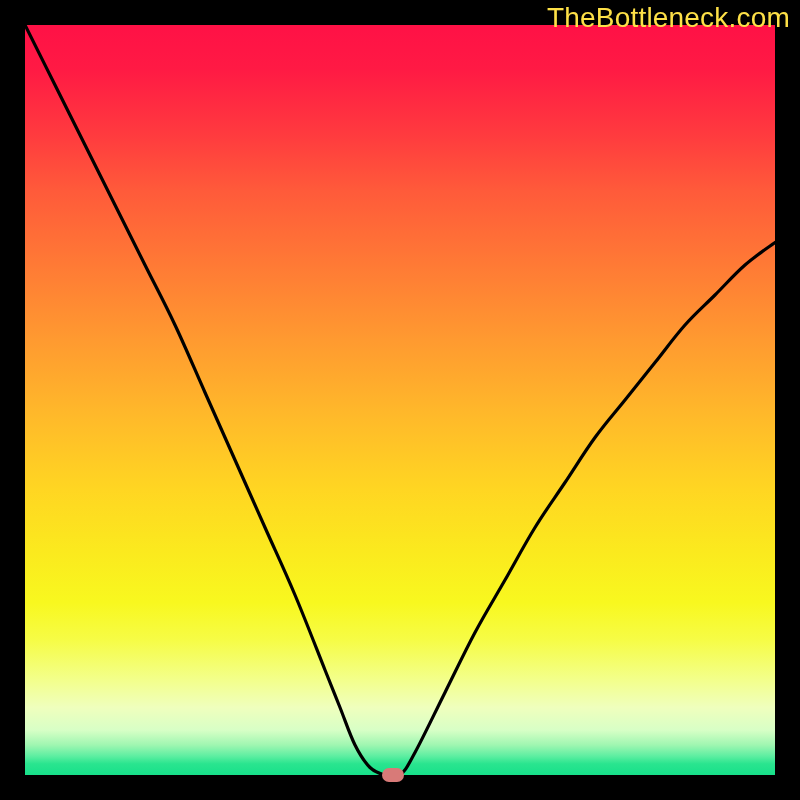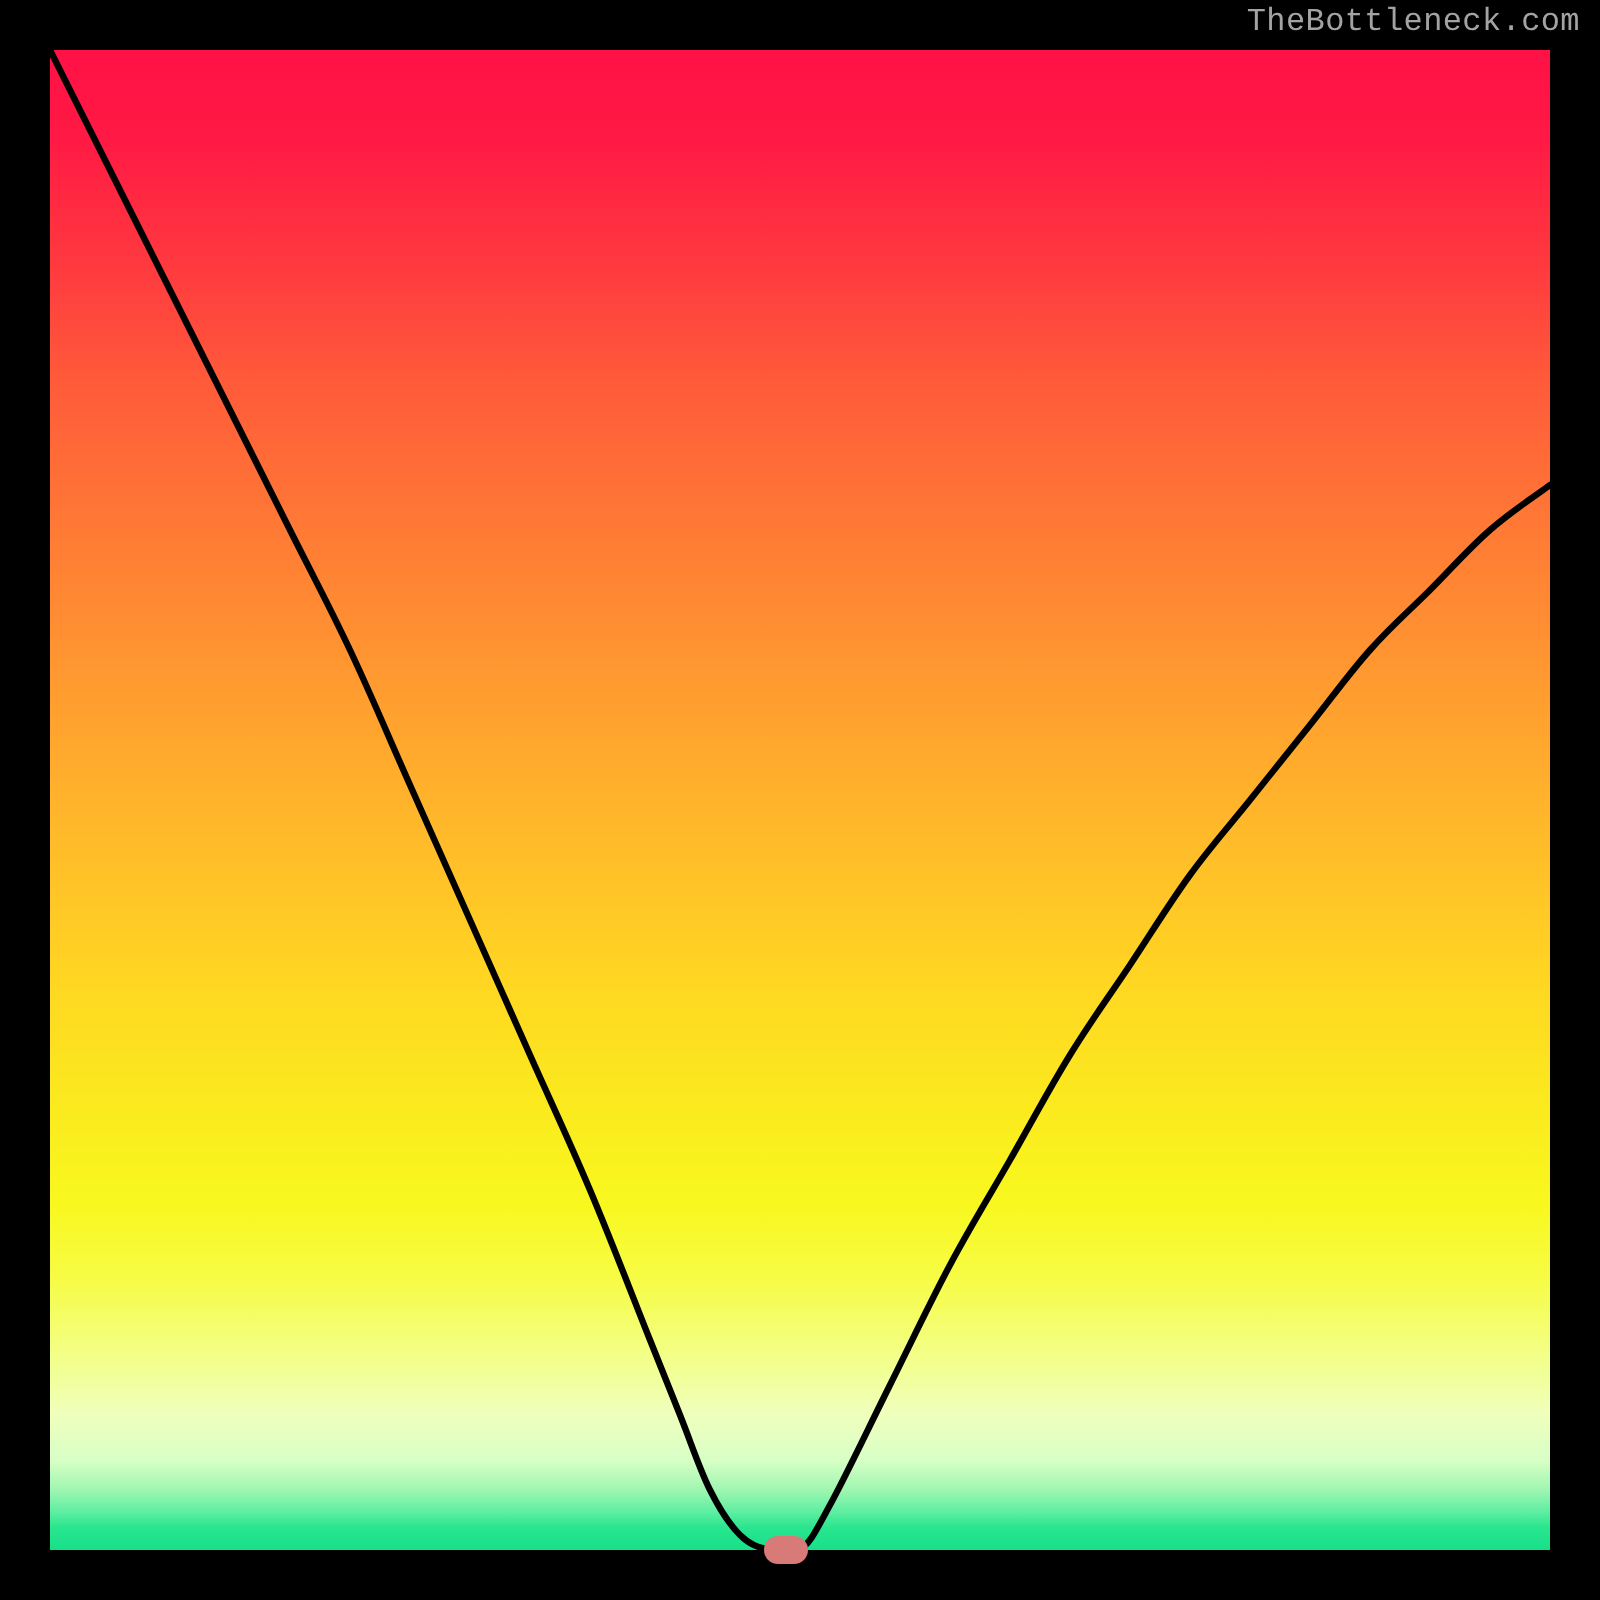--- a/index.html
+++ b/index.html
@@ -14,26 +14,25 @@
   .frame {
     position: relative;
     width: 800px;
     height: 800px;
     background: #000;
   }
   .watermark {
     position: absolute;
     top: 2px;
     right: 10px;
-    color: #a3a3a3;
-    font-size: 16px;
+    color: #fde047;
+    font-size: 28px;
     font-weight: 500;
     letter-spacing: 0.2px;
     z-index: 5;
-    font-family: Liberation Mono, monospace;
   }
   .plot-area {
     position: absolute;
     left: 25px;
     top: 25px;
     width: 750px;
     height: 750px;
     background: linear-gradient(to bottom,
       #ff1146 0%,
       #ff1a44 6%,

